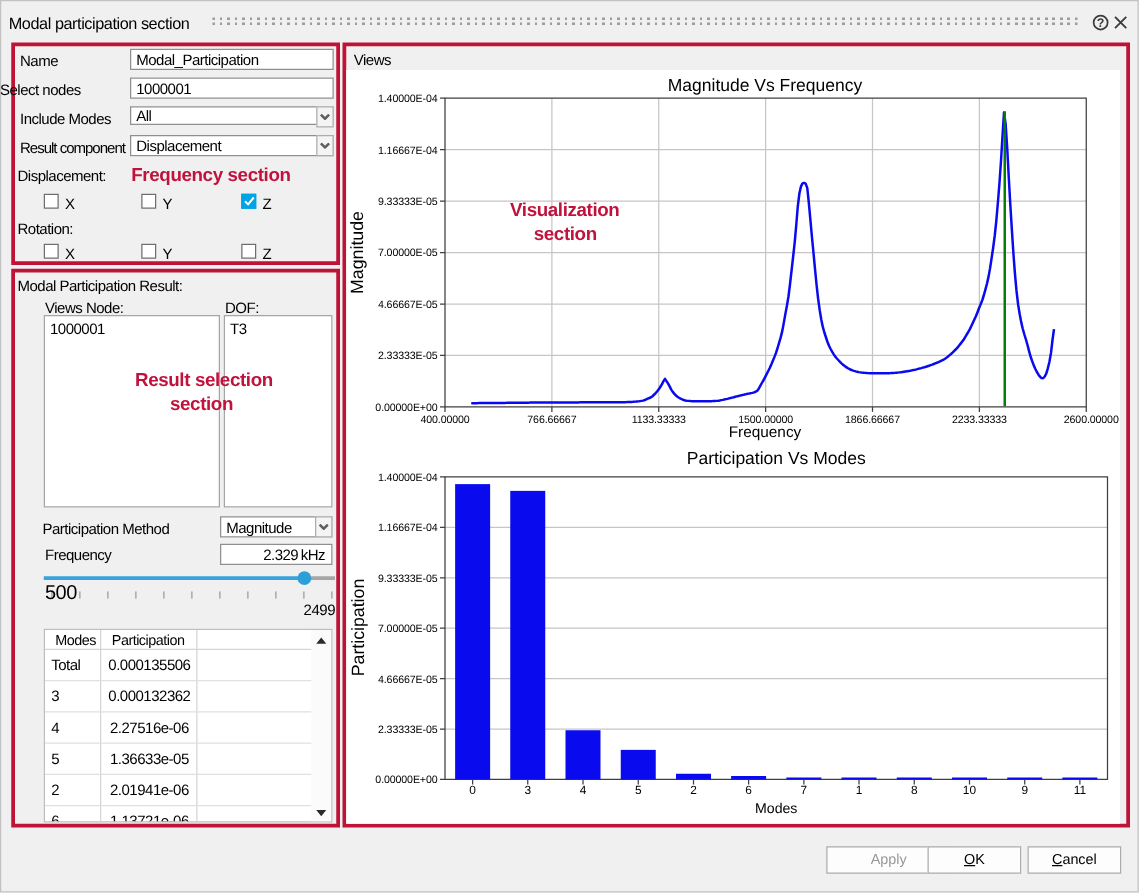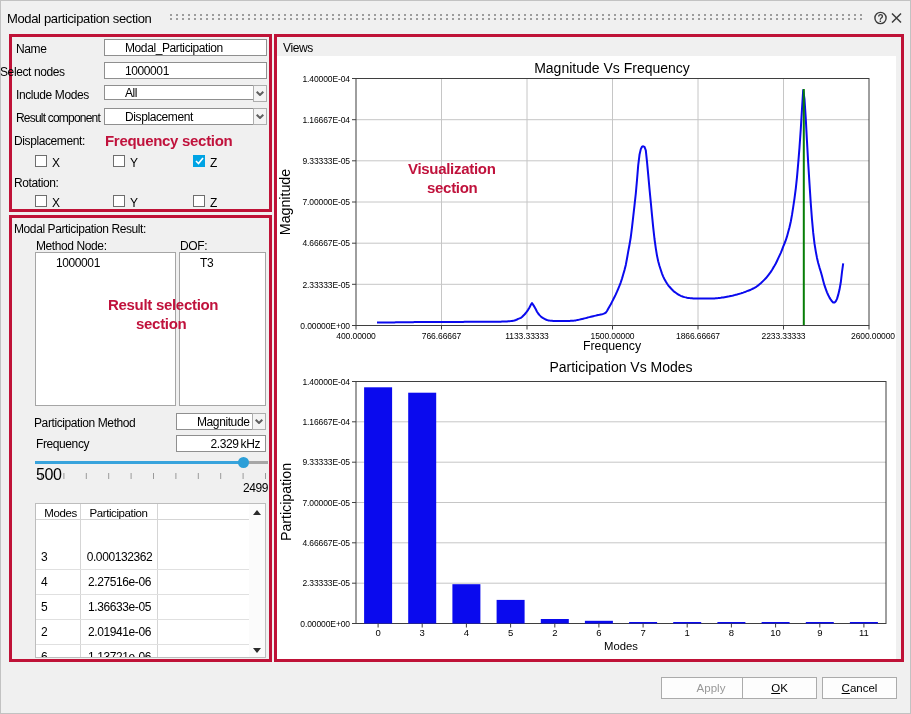--- a/index.html
+++ b/index.html
@@ -1,20 +1,20 @@
 <!DOCTYPE html>
 <html><head><meta charset="utf-8"><style>
 *{margin:0;padding:0;box-sizing:border-box}
 html,body{width:911px;height:714px;background:#f0f0f0;font-family:"Liberation Sans",sans-serif;position:relative;overflow:hidden}
 body{box-shadow:inset 0 0 0 1px #c2c2c2}
 .abs{position:absolute}
 .lbl{position:absolute;font-size:12px;color:#000;white-space:nowrap;letter-spacing:-0.4px}
 .redbox{position:absolute;border:3px solid #bf1237}
 .redtxt{position:absolute;color:#c0123c;font-weight:bold;font-size:15px;white-space:nowrap;letter-spacing:-0.3px}
-.inp{position:absolute;background:#fff;border:1px solid #8f8f8f;font-size:12px;letter-spacing:-0.4px;color:#000;padding-left:20px;display:flex;align-items:center}
+.inp{position:absolute;background:#fff;border:1px solid #8f8f8f;font-size:12px;letter-spacing:-0.4px;color:#000;padding-left:4px;display:flex;align-items:center}
 .combobtn{position:absolute;background:#f4f4f4;border:1px solid #adadad;display:flex;align-items:center;justify-content:center}
 .cb{position:absolute;width:12px;height:12px;background:#fff;border:1px solid #6e6e6e}
 .dots{position:absolute;height:2px;background-image:repeating-linear-gradient(90deg,#9d9d9d 0 2px,transparent 2px 6px)}
 .btn{position:absolute;height:22px;background:#fdfdfd;border:1px solid #ababab;font-size:11.5px;color:#000;display:flex;align-items:center;justify-content:center}
 
 .tr{position:absolute;left:0;width:214px;height:24.9px;border-bottom:1px solid #e0e0e0;font-size:12px;letter-spacing:-0.4px}
 .tr span:first-child{position:absolute;left:5px;top:5px}
 .tr span:last-child{position:absolute;left:45px;top:5px;width:77px;text-align:center}
 .arr{position:absolute;width:0;height:0;border-left:4px solid transparent;border-right:4px solid transparent}
 .arr.up{border-bottom:5px solid #2b2b2b}
@@ -63,21 +63,21 @@
 <div class="lbl" style="left:14px;top:176px">Rotation:</div>
 <div class="cb" style="left:35px;top:195px"></div>
 <div class="lbl" style="left:52px;top:196px">X</div>
 <div class="cb" style="left:113px;top:195px"></div>
 <div class="lbl" style="left:130px;top:196px">Y</div>
 <div class="cb" style="left:193px;top:195px"></div>
 <div class="lbl" style="left:210px;top:196px">Z</div>
 
 <div class="redbox" style="left:9px;top:215px;width:263px;height:447px"></div>
 <div class="lbl" style="left:14px;top:222px">Modal Participation Result:</div>
-<div class="lbl" style="left:36px;top:239px">Method Node:</div>
+<div class="lbl" style="left:36px;top:239px">Views Node:</div>
 <div class="lbl" style="left:180px;top:239px">DOF:</div>
 <div class="inp" style="left:35px;top:252px;width:141px;height:154px;border-color:#a5a5a5;align-items:flex-start;padding-top:3px">1000001</div>
 <div class="inp" style="left:179px;top:252px;width:87px;height:154px;border-color:#a5a5a5;align-items:flex-start;padding-top:3px">T3</div>
 <div class="redtxt" style="left:108px;top:296px">Result selection</div>
 <div class="redtxt" style="left:136px;top:315px">section</div>
 <div class="lbl" style="left:34px;top:416px">Participation Method</div>
 <div class="inp" style="left:176px;top:413px;width:90px;height:17px">Magnitude</div>
 <div class="combobtn" style="left:252px;top:413px;width:14px;height:17px">
     <svg width="8" height="5" viewBox="0 0 8 5">
       <path d="M0.7 0.7 L4 4 L7.3 0.7" fill="none" stroke="#5f5f5f" stroke-width="2"></path>
@@ -107,20 +107,24 @@
 <div class="lbl" style="left:36px;top:466px;font-size:16px">500</div>
 <div class="lbl" style="right:643px;top:481px;font-size:12px">2499</div>
 
 <div class="abs" style="left:35px;top:503px;width:231px;height:155px;background:#fff;border:1px solid #bdbdbd;overflow:hidden">
 <div class="abs" style="left:0;top:0;width:214px;height:16.3px;border-bottom:1px solid #d5d5d5">
 <div class="abs" style="left:3px;top:3px;width:43px;text-align:center;font-size:11.5px;letter-spacing:-0.4px">Modes</div>
 <div class="abs" style="left:44px;top:3px;width:77px;text-align:center;font-size:11.5px;letter-spacing:-0.4px">Participation</div>
 </div>
 <div class="abs" style="left:43.5px;top:0;width:1px;height:155px;background:#d5d5d5"></div>
 <div class="abs" style="left:120.5px;top:0;width:1px;height:155px;background:#d5d5d5"></div>
+<div class="tr" style="top:16.3px">
+      <span>Total</span>
+      <span>0.000135506</span>
+    </div>
 <div class="tr" style="top:41.2px">
       <span>3</span>
       <span>0.000132362</span>
     </div>
 <div class="tr" style="top:66.1px">
       <span>4</span>
       <span>2.27516e-06</span>
     </div>
 <div class="tr" style="top:91px">
       <span>5</span>

